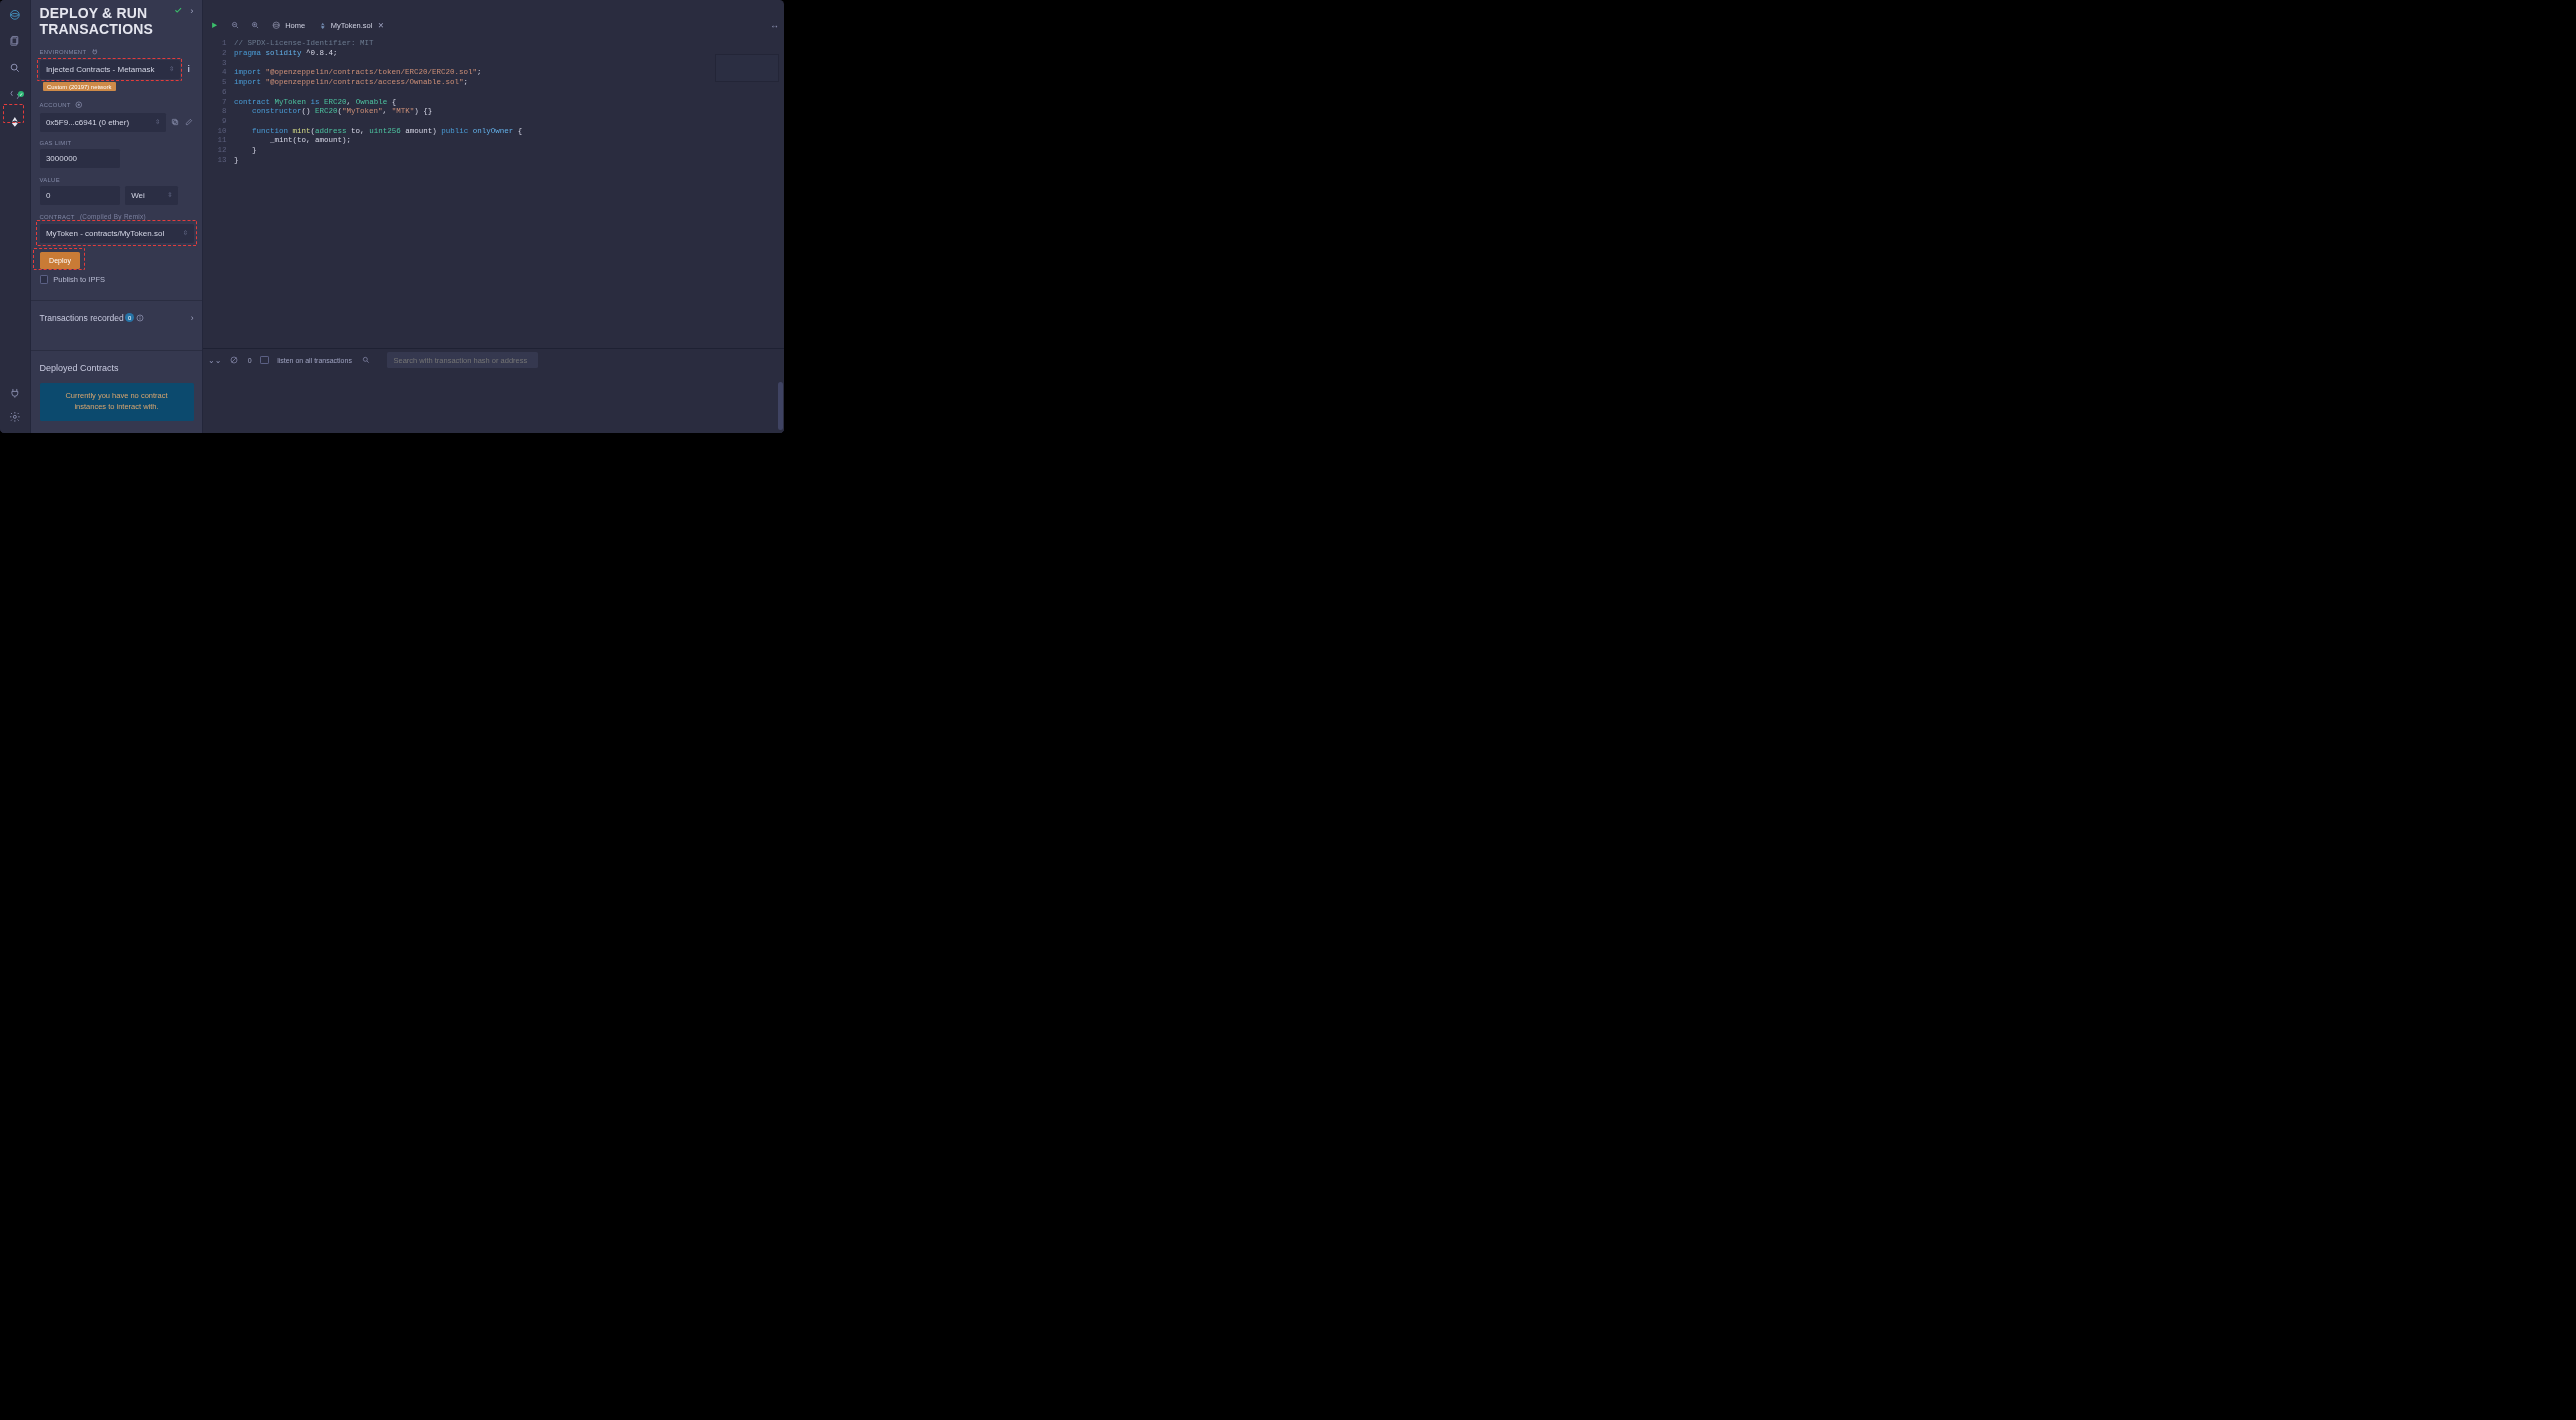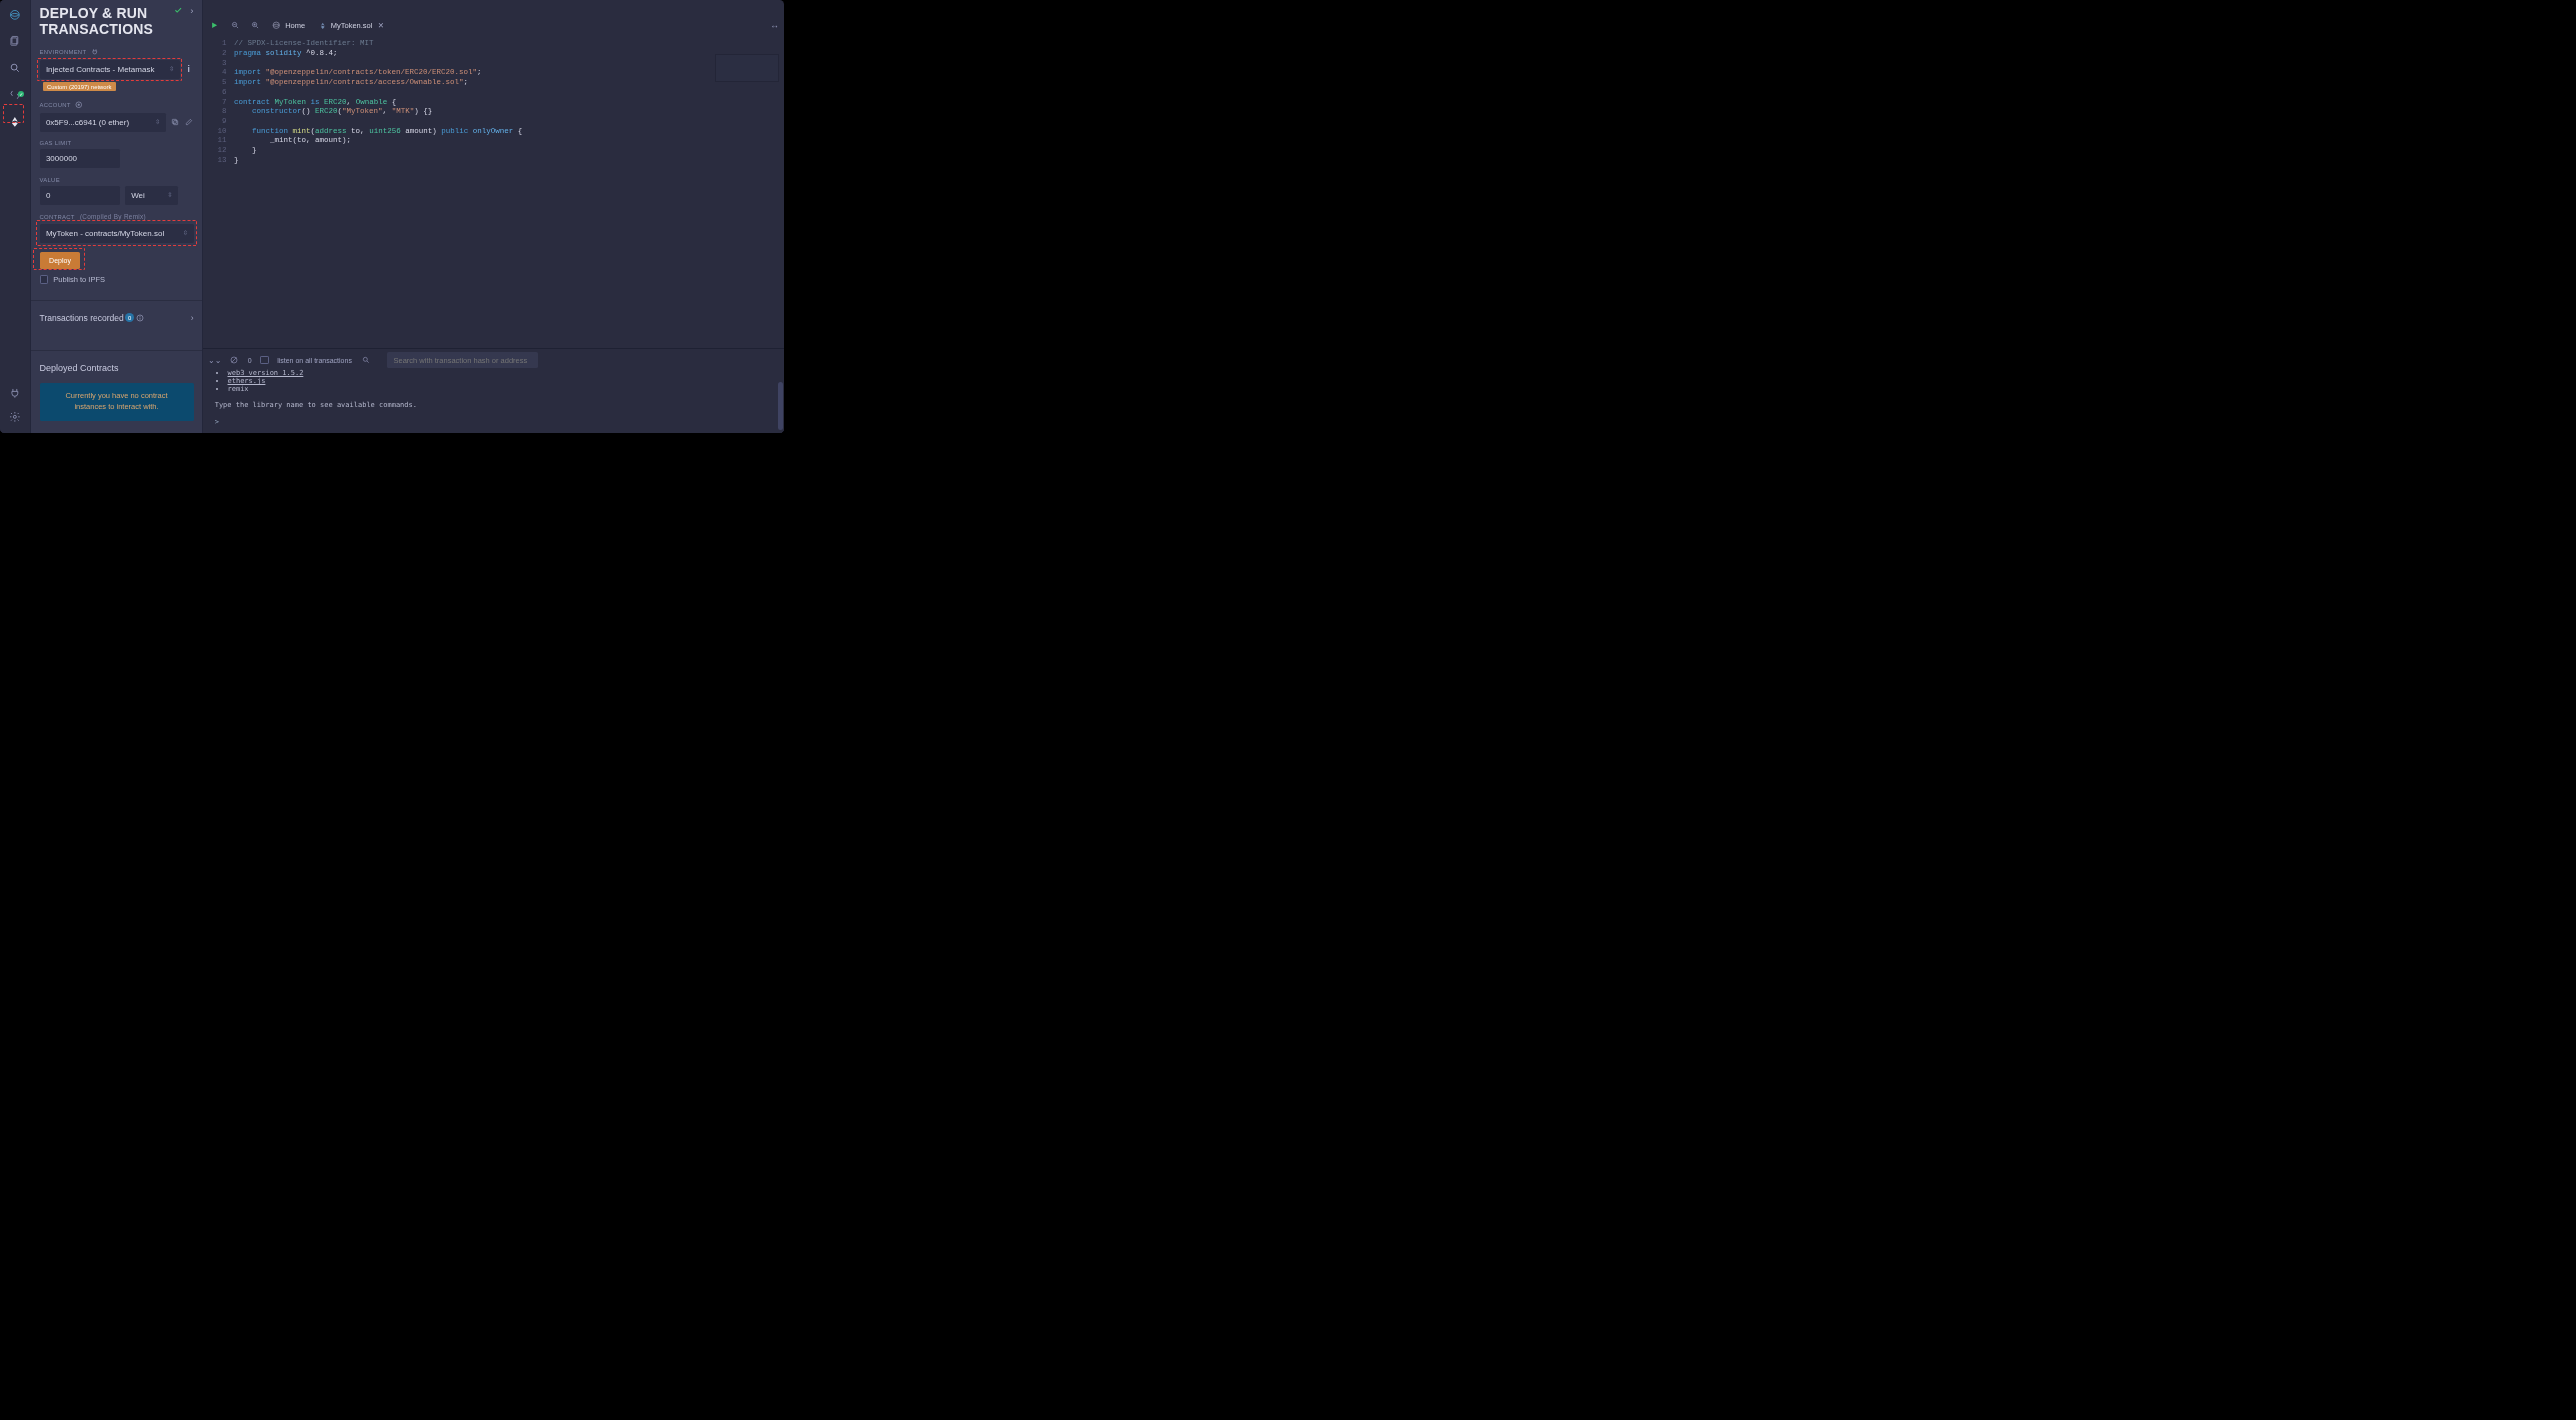--- a/index.html
+++ b/index.html
@@ -346,26 +346,17 @@
         <div class="chk2"></div>
         <span>listen on all transactions</span>
         <span class="tb-icon">
           <svg viewBox="0 0 24 24" width="8" height="8" fill="none" stroke="currentColor" stroke-width="2">
               <circle cx="10" cy="10" r="6"></circle>
               <line x1="20" y1="20" x2="15" y2="15"></line>
             </svg>
         </span>
         <input class="term-search" placeholder="Search with transaction hash or address" style="">
       </div>
-      <div class="term-body">
-        <ul>
-          <li><a>web3 version 1.5.2</a></li>
-          <li><a>ethers.js</a></li>
-          <li><span>remix</span></li>
-        </ul>
-        <div style="margin-top:7.5px">Type the library name to see available commands.</div>
-        <div class="term-prompt">&gt;</div>
-      </div>
       <div class="scroll-ind"></div>
     </div>
   </div>
 </div>
 
 
 </body></html>

